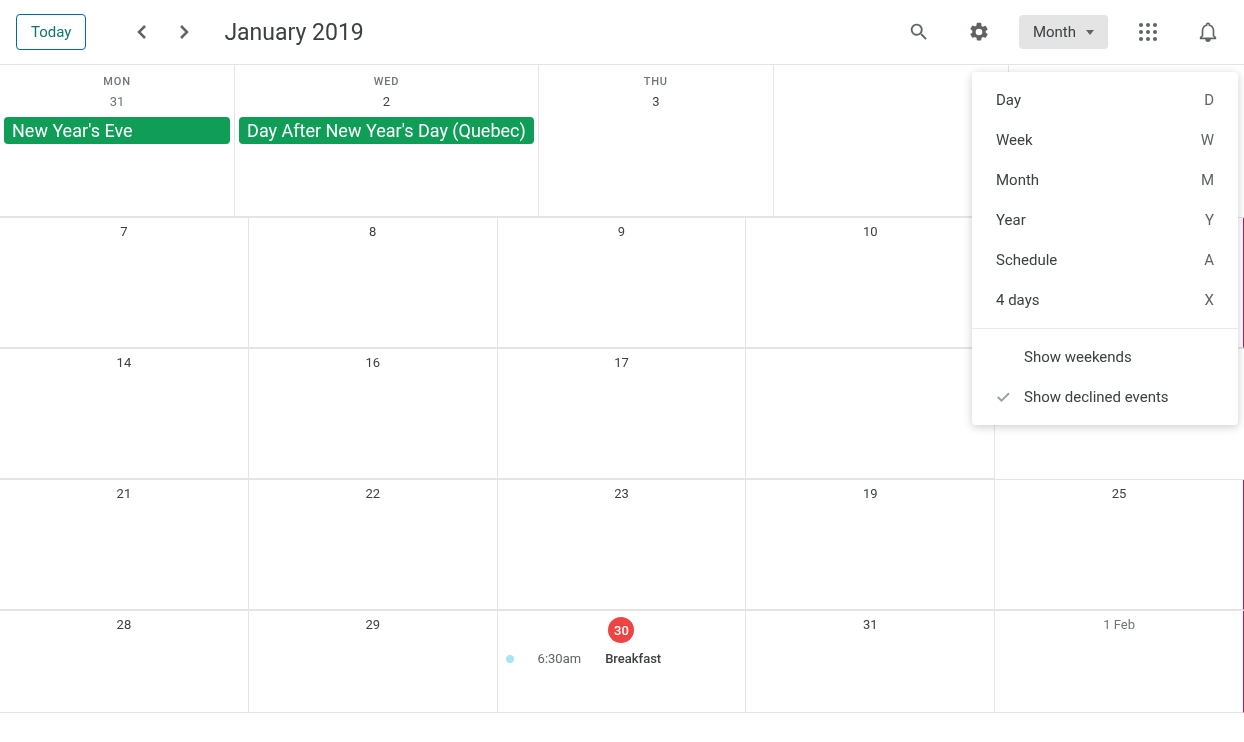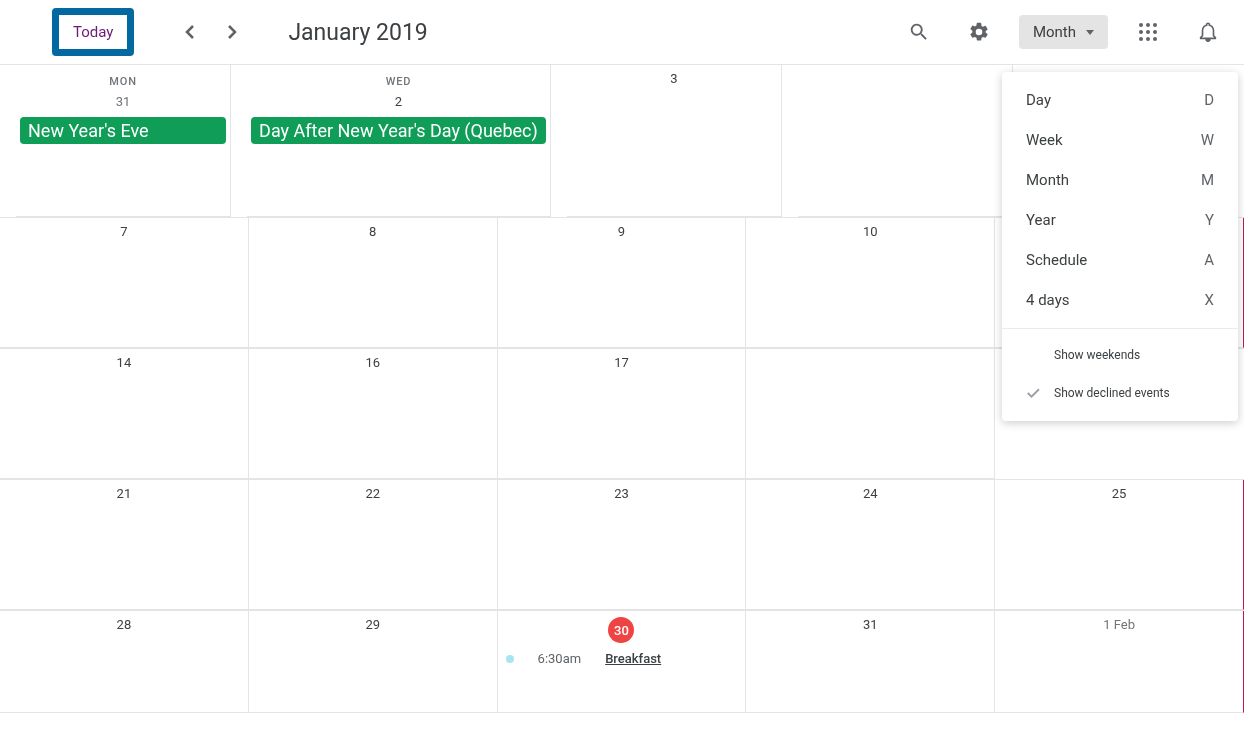--- a/index.html
+++ b/index.html
@@ -1,50 +1,50 @@
 <!DOCTYPE html>
 <html><head>
   <meta charset="utf-8">
   <style>
     * { box-sizing: border-box; margin: 0; padding: 0; font-family: 'Google Sans', Roboto, Arial, sans-serif; }
     body { width: 1244px; height: 742px; background: #fff; color: #3c4043; overflow: hidden; }
     
     .header { display: flex; align-items: center; height: 64px; padding: 0 16px; }
-    .today-btn { border: 7px solid #0369a1; border-radius: 4px; padding: 8px 14px; font-size: 15px; color: #701a75; cursor: pointer; background: #fff; margin-left: 36px; }
+    .today-btn { border: 1px solid #0369a1; border-radius: 4px; padding: 8px 14px; font-size: 15px; color: #0f766e; cursor: pointer; background: #fff; }
     .nav-arrows { display: flex; gap: 2px; margin-left: 36px; }
     .nav-btn { width: 40px; height: 40px; display: flex; align-items: center; justify-content: center; border-radius: 50%; cursor: pointer; color: #5f6368; }
-    .title { font-size: 23px; color: #3c4043; margin-left: 36px; font-weight: 400; }
+    .title { font-size: 23px; color: #3c4043; margin-left: 20px; font-weight: 400; }
     .header-right { margin-left: auto; display: flex; align-items: center; gap: 20px; }
     .icon-btn { width: 40px; height: 40px; display: flex; align-items: center; justify-content: center; border-radius: 50%; cursor: pointer; color: #5f6368; }
     .view-btn { display: flex; align-items: center; gap: 6px; background: #e4e4e4; border-radius: 4px; padding: 8px 14px; font-size: 15px; color: #3c4043; cursor: pointer; }
     .triangle-down { width: 0; height: 0; border-left: 4px solid transparent; border-right: 4px solid transparent; border-top: 5px solid #5f6368; margin-left: 4px; }
     
-    .dropdown { position: absolute; top: 72px; right: 6px; width: 236px; background: #fff; border-radius: 4px; box-shadow: 0 2px 10px rgba(0,0,0,0.2); z-index: 100; padding: 8px 0; }
+    .dropdown { position: absolute; top: 72px; right: 6px; width: 266px; background: #fff; border-radius: 4px; box-shadow: 0 2px 10px rgba(0,0,0,0.2); z-index: 100; padding: 8px 0; }
     .dropdown-item { display: flex; justify-content: space-between; align-items: center; padding: 11px 24px; font-size: 15px; color: #3c4043; cursor: pointer; }
     .shortcut { color: #5f6368; }
     .dropdown-divider { height: 1px; background: #e8eaed; margin: 8px 0; }
-    .dropdown-toggle { display: flex; align-items: center; gap: 12px; padding: 11px 22px; font-size: 12px; color: #3c4043; cursor: pointer; }
+    .dropdown-toggle { display: flex; align-items: center; gap: 12px; padding: 11px 22px; font-size: 15px; color: #3c4043; cursor: pointer; }
     .check-space { width: 18px; display: flex; align-items: center; color: #9aa0a6; }
     
     .calendar { display: grid; grid-template-columns: repeat(5, 1fr); border-top: 1px solid #e4e4e4; width: 100%; }
     .day-cell { border-right: 1px solid #e4e4e4; border-bottom: 1px solid #e4e4e4; padding: 0; min-height: 130px; position: relative; }
     .day-cell:nth-child(5n) { border-right: 1px solid #be185d; }
     .day-header { text-align: center; font-size: 11px; color: #70757a; font-weight: 500; padding-top: 10px; letter-spacing: 0.8px; }
     .day-number { text-align: center; font-size: 13px; color: #3c4043; padding: 6px 0; }
     .day-number.muted { color: #70757a; }
     .day-number .circle { display: inline-flex; align-items: center; justify-content: center; width: 26px; height: 26px; border-radius: 50%; background: #ef4444; color: #fff; font-weight: 500; }
-    .row-first .day-cell { min-height: 152px; margin-left: 16px; }
+    .row-first .day-cell { min-height: 152px; }
     .row-mid .day-cell { min-height: 130px; }
     .row-last .day-cell { min-height: 102px; }
     
     .event { background: #0f9d58; color: #fff; font-size: 18px; padding: 3px 8px; border-radius: 4px; margin: 2px 4px; white-space: nowrap; overflow: hidden; cursor: pointer; }
     .timed-event { display: flex; align-items: center; gap: 24px; font-size: 13px; color: #3c4043; padding: 2px 8px; cursor: pointer; }
     .event-dot { width: 8px; height: 8px; border-radius: 50%; background: #a7e5f2; flex-shrink: 0; }
     .event-time { color: #5f6368; }
-    .event-title { font-weight: 500; text-decoration: underline; }
+    .event-title { font-weight: 500; }
   </style>
 </head>
 <body>
 
 <div class="header">
   <button class="today-btn">Today</button>
   <div class="nav-arrows">
     <div class="nav-btn">
       <svg width="10" height="16" viewBox="0 0 10 16">
           <path d="M8 2 L2 8 L8 14" stroke="#5f6368" stroke-width="2.5" fill="none"></path>
@@ -138,20 +138,21 @@
     <div class="day-header">MON</div>
     <div class="day-number muted">31</div>
     <div class="event">New Year's Eve</div>
   </div>
   <div class="day-cell">
     <div class="day-header">WED</div>
     <div class="day-number">2</div>
     <div class="event">Day After New Year's Day (Quebec)</div>
   </div>
   <div class="day-cell">
+    <div class="day-header">THU</div>
     <div class="day-number">3</div>
   </div>
   <div class="day-cell">
     <div class="day-header"></div>
     <div class="day-number"></div>
   </div>
 </div>
 <div class="calendar row-mid">
   <div class="day-cell">
       <div class="day-number">7</div>
@@ -187,21 +188,21 @@
   <div class="day-cell">
       <div class="day-number">21</div>
     </div>
   <div class="day-cell">
       <div class="day-number">22</div>
     </div>
   <div class="day-cell">
       <div class="day-number">23</div>
     </div>
   <div class="day-cell">
-      <div class="day-number">24</div>
+      <div class="day-number">19</div>
     </div>
   <div class="day-cell">
       <div class="day-number">25</div>
     </div>
 </div>
 <div class="calendar row-last">
   <div class="day-cell">
       <div class="day-number">28</div>
     </div>
   <div class="day-cell">

